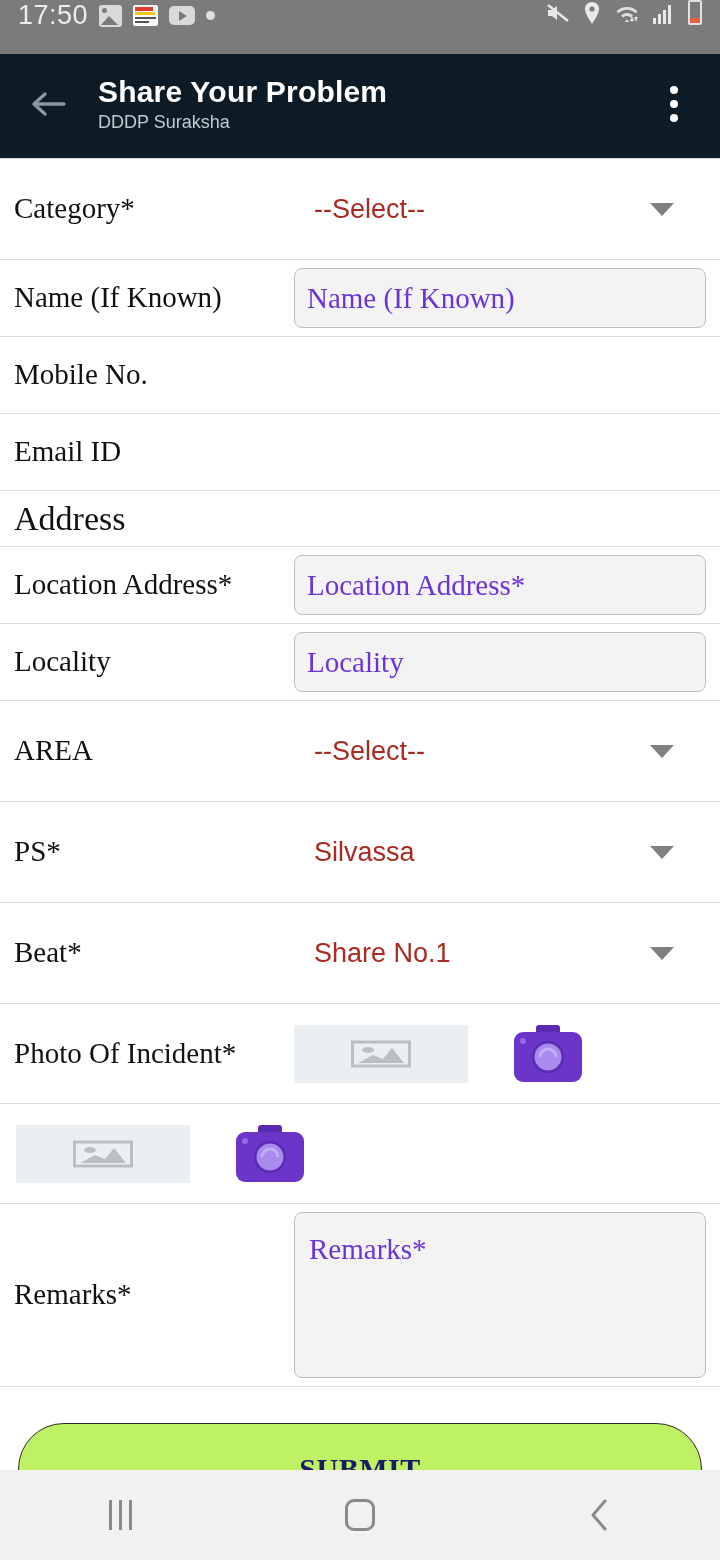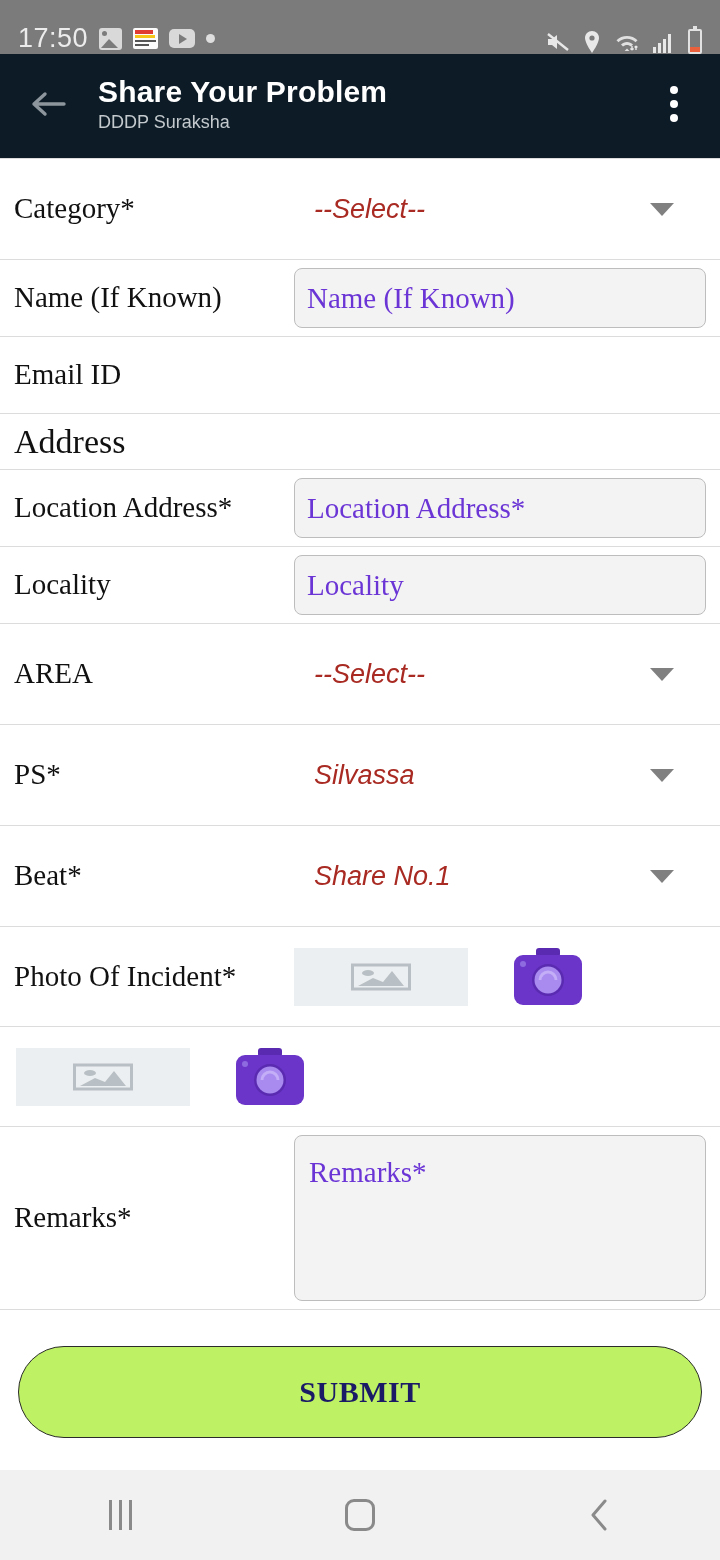--- a/index.html
+++ b/index.html
@@ -7,21 +7,21 @@
     width: 720px; height: 1560px;
     background: #ffffff;
     font-family: "Liberation Serif", serif;
     overflow: hidden;
   }
   #app { position: relative; width: 720px; height: 1560px; background:#fff; }
 
   
   .statusbar {
     height: 54px; background: #7b7b7b; color: #e8e8e8;
-    display: flex; align-items: flex-end; padding: 0 18px;
+    display: flex; align-items: flex-start; padding: 0 18px;
     font-family: "Liberation Sans", sans-serif;
   }
   .sb-left { display:flex; align-items:center; gap:11px; flex:1; }
   .sb-time { font-size: 27px; letter-spacing: .5px; color:#ececec; }
   .sb-right { display:flex; align-items:center; gap:13px; }
 
   .ic { display:inline-block; position:relative; }
   
   .ic-gallery { width:23px; height:22px; background:#d9d9d9; border-radius:3px; }
   .ic-gallery::before{ content:""; position:absolute; left:3px; top:3px; width:5px; height:5px; border-radius:50%; background:#7b7b7b;}
@@ -72,21 +72,21 @@
     border-bottom:1px solid #dcdcdc;
     padding: 0 16px 0 14px;
     min-height: 76px;
   }
   .row:first-child { border-top:1px solid #dcdcdc; }
   .label { font-size:29px; color:#111; flex:0 0 278px; line-height:1.1; }
   .label.section { font-size:34px; }
   .control { flex:1; display:flex; align-items:center; position:relative; min-height:inherit; }
 
   .select-row { min-height: 100px; }
-  .select-val { font-family:"Liberation Sans", sans-serif; font-size:27px; color:#a82a22; padding-left:22px; flex:1;font-style:italic;}
+  .select-val { font-family:"Liberation Sans", sans-serif; font-size:27px; color:#a82a22; padding-left:22px; flex:1;}
   .caret { width:0;height:0; border-left:12px solid transparent; border-right:12px solid transparent;
            border-top:13px solid #808080; margin-right: 30px;}
 
   .input-row { min-height: 76px; }
   .textbox {
     width: 412px; height: 60px; background:#f3f3f3;
     border:1px solid #bdbdbd; border-radius:8px;
     display:flex; align-items:center; padding: 0 12px;
     margin-left: 2px;
   }
@@ -209,20 +209,24 @@
 
     <div class="row input-row">
       <div class="label">Name (If Known)</div>
       <div class="control">
         <div class="textbox">
           <span class="ph">Name (If Known)</span>
         </div>
       </div>
     </div>
 
+    <div class="row input-row">
+      <div class="label">Mobile No.</div>
+      <div class="control"></div>
+    </div>
 
     <div class="row input-row">
       <div class="label">Email ID</div>
       <div class="control"></div>
     </div>
 
     <div class="row" style="min-height:56px">
       <div class="label section">Address</div>
     </div>
 

